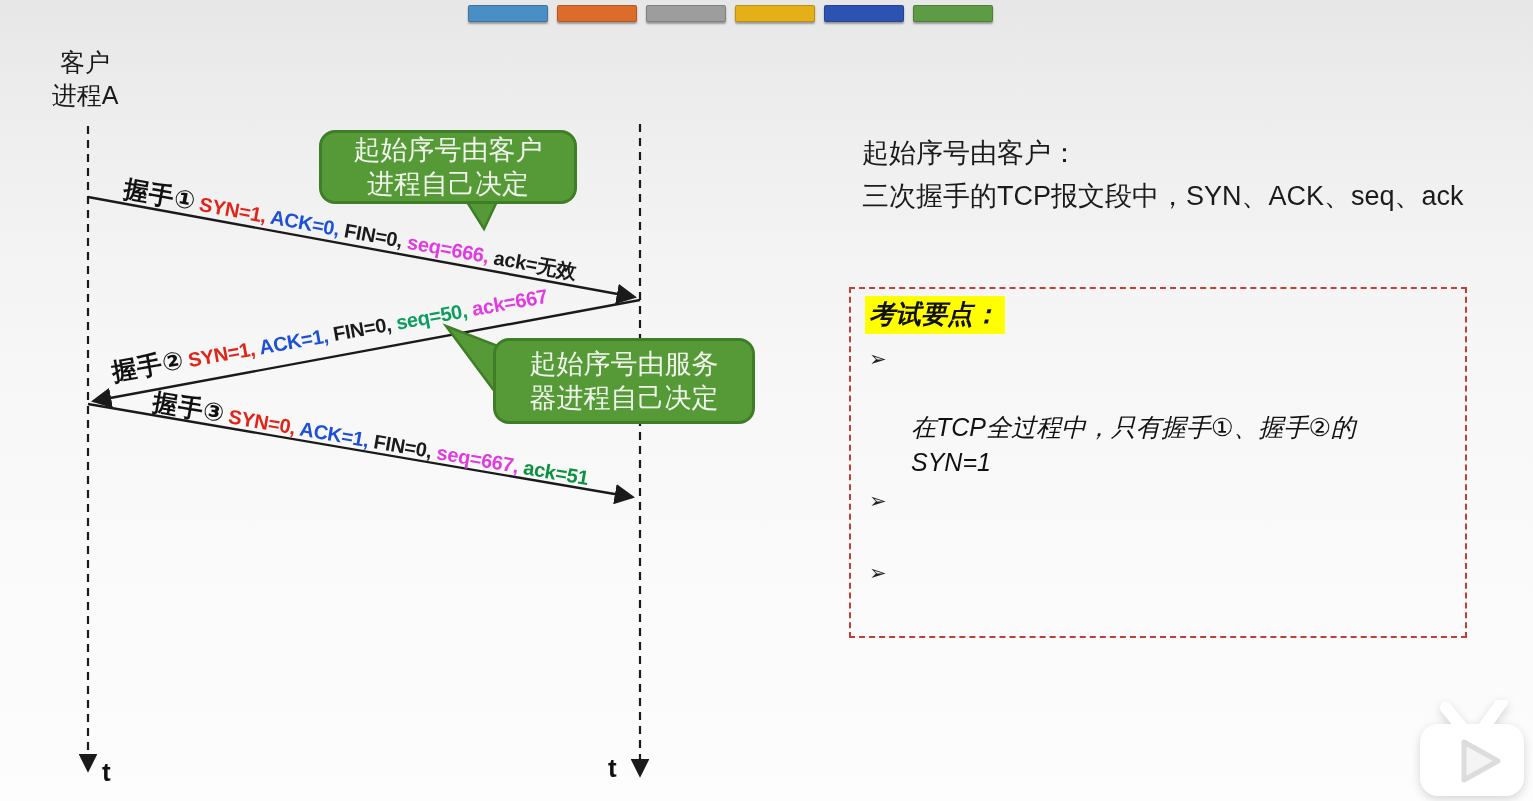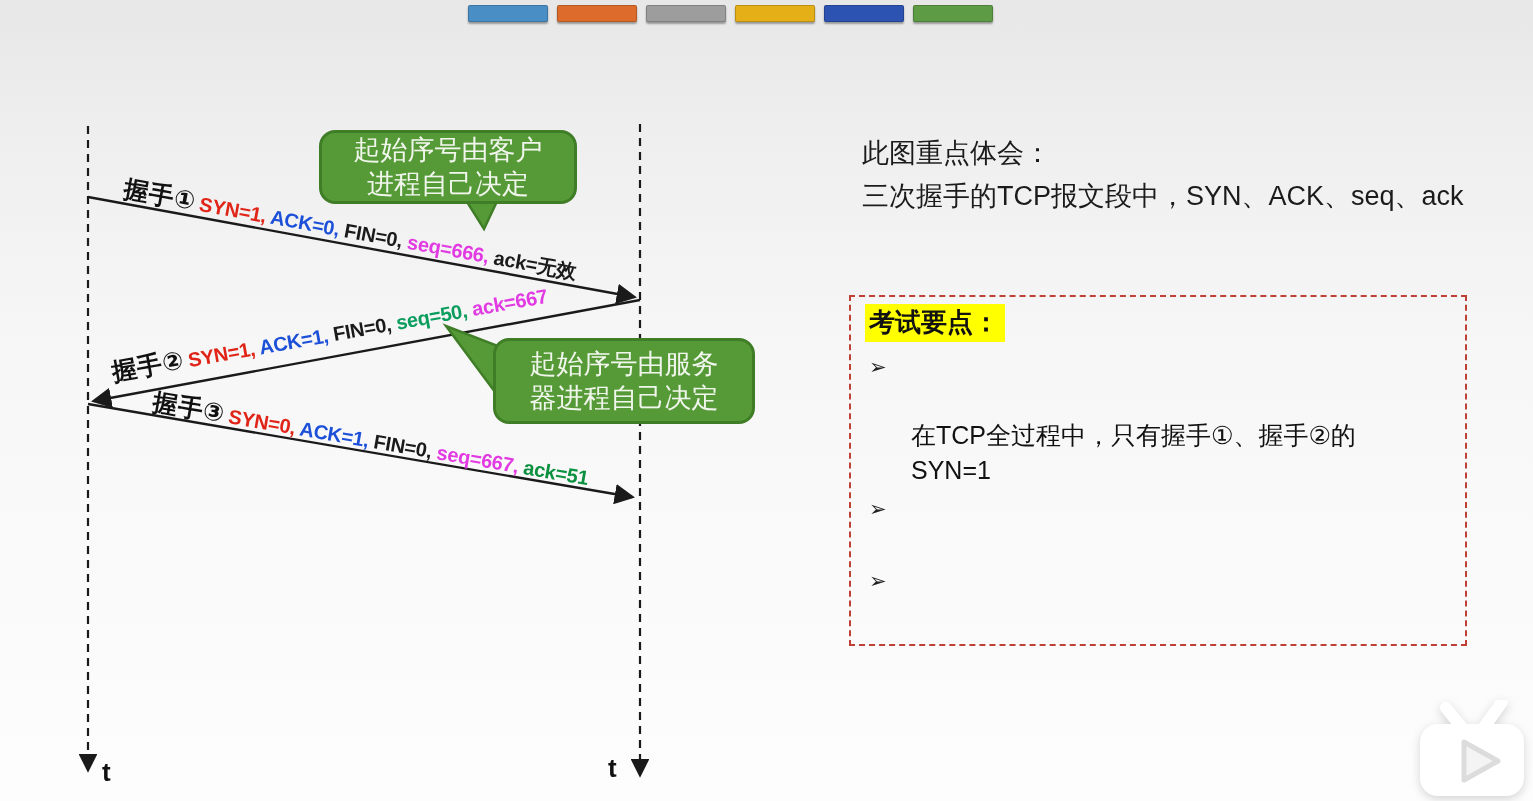--- a/index.html
+++ b/index.html
@@ -30,22 +30,22 @@
   .al3{left:153px;top:385px;transform:rotate(9.8deg);}
   
   .callout{position:absolute;border:3px solid;border-radius:16px;color:#f1f6ec;
            text-align:center;font-size:27px;line-height:34px;white-space:pre-line;
            display:flex;align-items:center;justify-content:center;}
   .co1{left:319px;top:112px;width:252px;height:68px;margin-top:18px;}
   .co2{left:493px;top:338px;width:256px;height:80px;}
   
   .heading{position:absolute;left:862px;top:132px;width:620px;font-size:27px;line-height:43px;
            color:#1b1b1b;white-space:pre-line;}
-  .exam-box{position:absolute;left:849px;top:295px;width:588px;border:2px dashed;
-            padding:7px 12px 12px 14px;}
+  .exam-box{position:absolute;left:849px;top:287px;width:588px;border:2px dashed;
+            padding:7px 12px 12px 14px;font-style:italic;}
   .exam-title{display:inline-block;font-size:26px;font-weight:700;color:#111;padding:1px 6px 2px 4px;}
   .exam-list{list-style:none;margin:6px 0 0 0;padding:0;}
   .exam-item{position:relative;padding-left:46px;font-size:25px;line-height:35px;color:#111;
              white-space:pre-line;margin-top:2px;}
   .bullet{position:absolute;left:4px;top:1px;font-size:21px;color:#222;}
   
   .player{position:absolute;left:1414px;top:700px;filter:drop-shadow(0 3px 5px rgba(0,0,0,.16));}
 </style>
 </head>
 <body>
@@ -69,20 +69,22 @@
     </defs>
     <line x1="88" y1="126" x2="88" y2="770" stroke="#1a1a1a" stroke-width="2.2" stroke-dasharray="8 6" marker-end="url(#ah)"></line>
     <line x1="640" y1="124" x2="640" y2="775" stroke="#1a1a1a" stroke-width="2.2" stroke-dasharray="8 6" marker-end="url(#ah)"></line>
     <line x1="88" y1="197" x2="634" y2="297" stroke="#1a1a1a" stroke-width="2.4" marker-end="url(#ah)"></line>
     <line x1="640" y1="300" x2="94" y2="401" stroke="#1a1a1a" stroke-width="2.4" marker-end="url(#ah)"></line>
     <line x1="88" y1="404" x2="632" y2="497" stroke="#1a1a1a" stroke-width="2.4" marker-end="url(#ah)"></line>
     <polygon points="452,178 508,178 484,229" stroke-width="2.5" style="fill: rgb(86, 154, 56); stroke: rgb(63, 125, 39);"></polygon>
     <polygon points="498,346 498,396 446,326" stroke-width="2.5" style="fill: rgb(86, 154, 56); stroke: rgb(63, 125, 39);"></polygon>
   </svg>
 
+  <div class="proc proc-client">客户
+进程A</div>
 
   <div class="arrow-label al1">
     <span class="hs">握手①</span>
     <span class="pt" style="color: rgb(224, 36, 24);">SYN=1,</span><span class="pt" style="color: rgb(29, 80, 216);"> ACK=0,</span><span class="pt" style="color: rgb(26, 26, 26);"> FIN=0,</span><span class="pt" style="color: rgb(226, 58, 226);"> seq=666,</span><span class="pt" style="color: rgb(26, 26, 26);"> ack=无效</span>
   </div>
   <div class="arrow-label al2">
     <span class="hs">握手②</span>
     <span class="pt" style="color: rgb(224, 36, 24);">SYN=1,</span><span class="pt" style="color: rgb(29, 80, 216);"> ACK=1,</span><span class="pt" style="color: rgb(26, 26, 26);"> FIN=0,</span><span class="pt" style="color: rgb(10, 157, 94);"> seq=50,</span><span class="pt" style="color: rgb(226, 58, 226);"> ack=667</span>
   </div>
   <div class="arrow-label al3">
@@ -91,21 +93,21 @@
   </div>
 
   <div class="callout co1" style="background: rgb(86, 154, 56); border-color: rgb(63, 125, 39);">起始序号由客户
 进程自己决定</div>
   <div class="callout co2" style="background: rgb(86, 154, 56); border-color: rgb(63, 125, 39); font-family: Liberation Serif, serif;">起始序号由服务
 器进程自己决定</div>
 
   <div class="tlabel t-left">t</div>
   <div class="tlabel t-right">t</div>
 
-  <div class="heading">此图重点体会：
+  <div class="heading">起始序号由客户：
 三次握手的TCP报文段中，SYN、ACK、seq、ack</div>
 
   <div class="exam-box" style="border-color: rgb(191, 64, 54);">
     <span class="exam-title" style="background: rgb(255, 255, 0);">考试要点：</span>
     <ul class="exam-list">
       <li class="exam-item">
         <span class="bullet">➢</span>
         <span>在TCP全过程中，只有握手①、握手②的
 SYN=1</span>
       </li>

